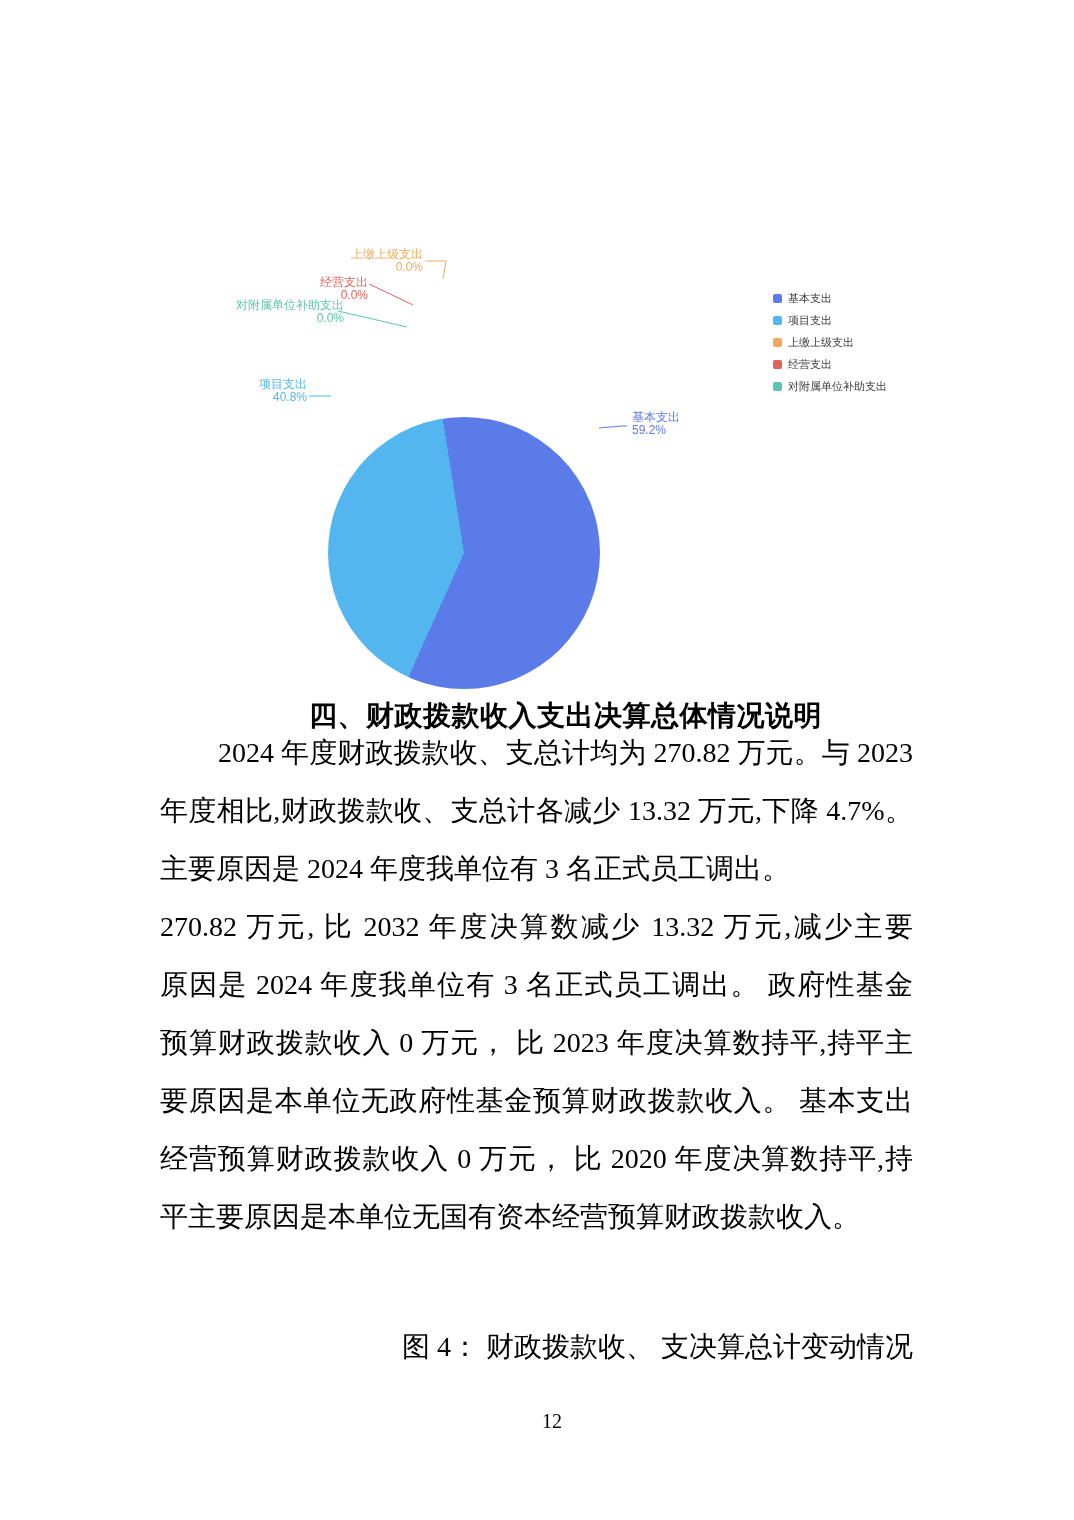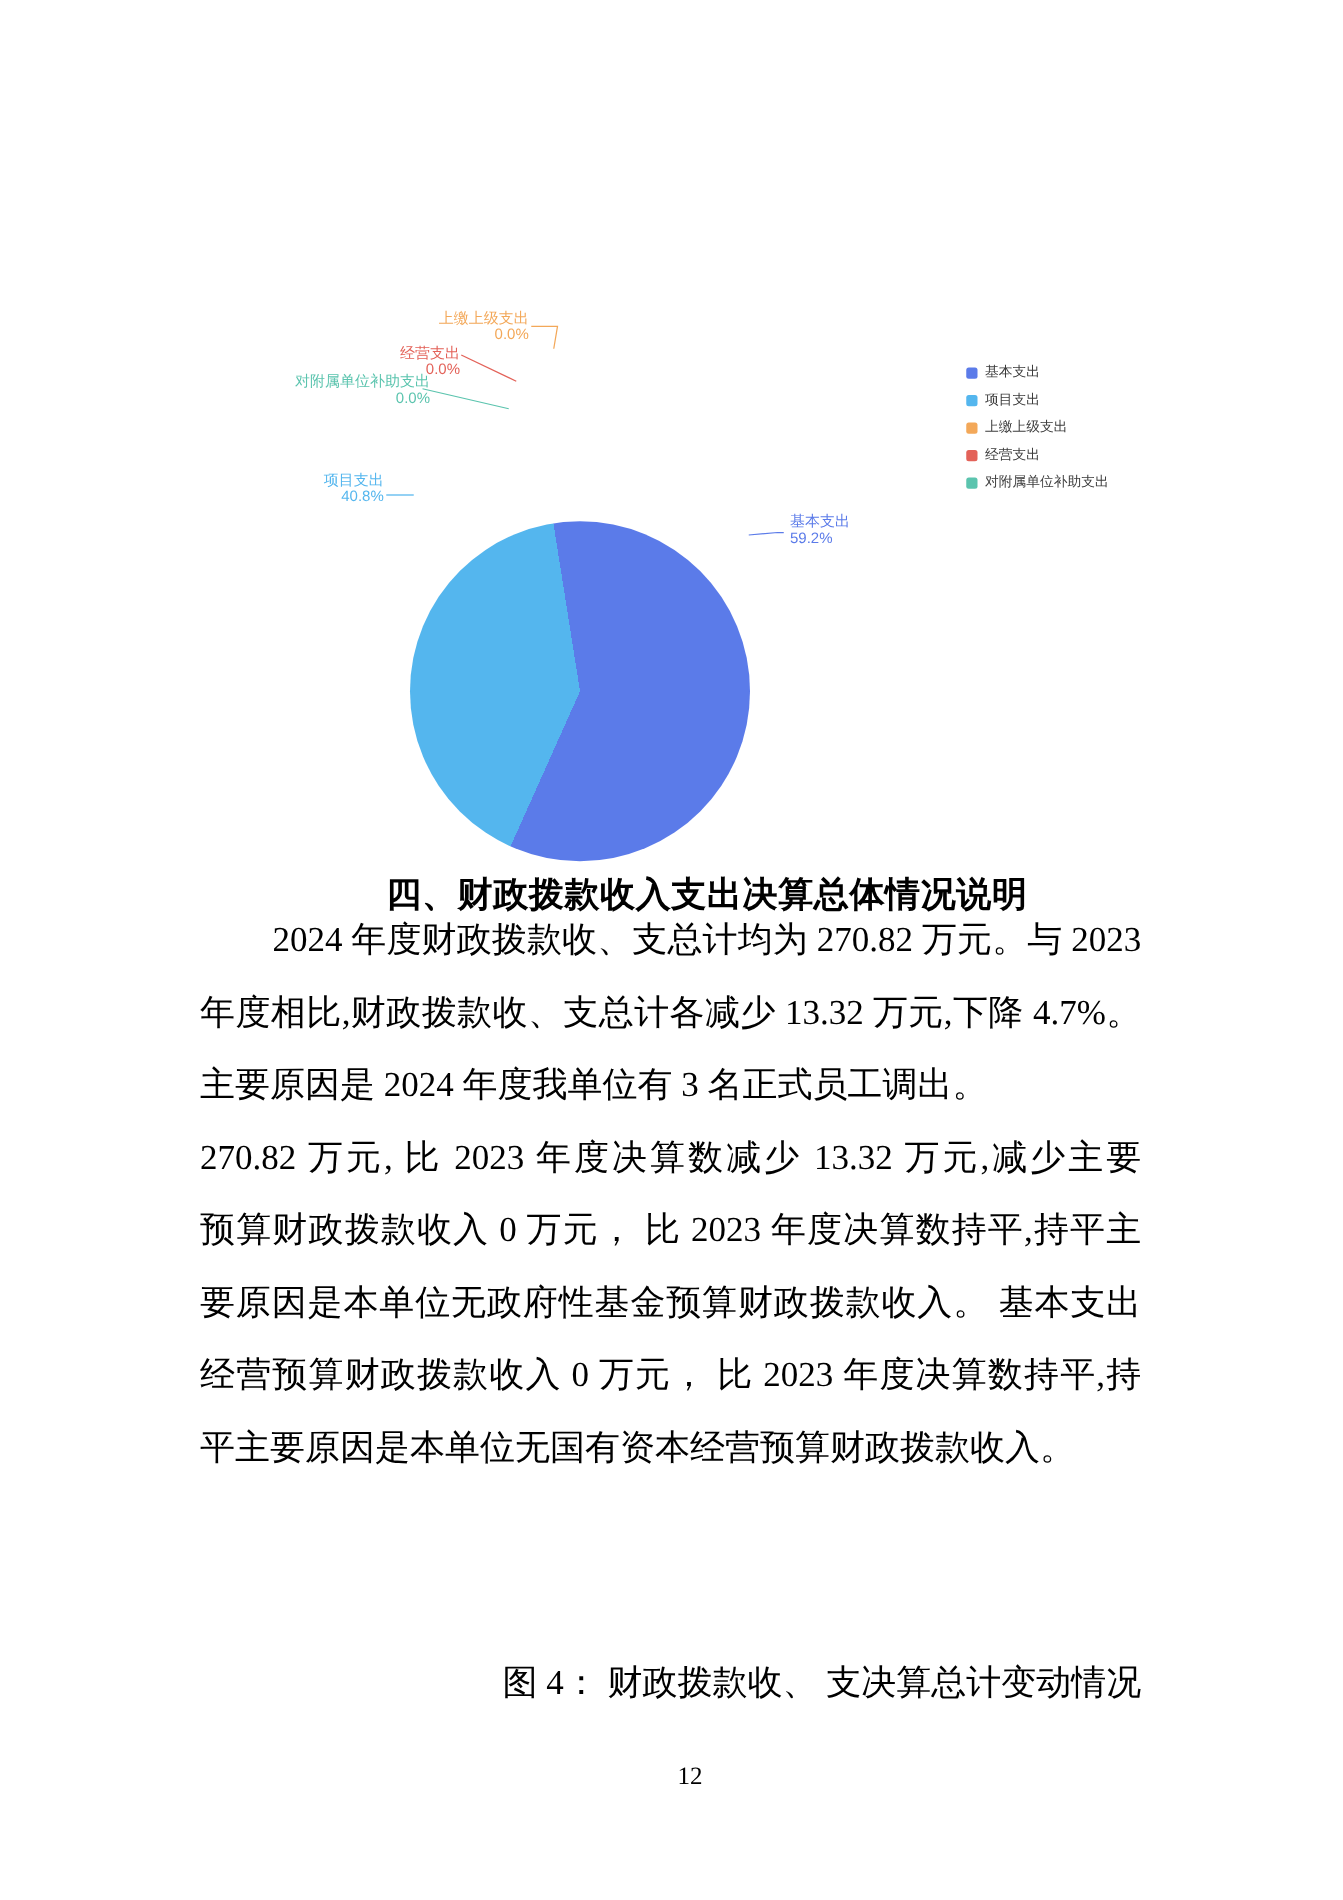--- a/index.html
+++ b/index.html
@@ -93,23 +93,24 @@
       <div>59.2%</div>
     </div>
   </div>
 
   <div class="heading">四、财政拨款收入支出决算总体情况说明</div>
 
   <div class="body-block">
     <div class="bl indent stretch">2024 年度财政拨款收、支总计均为 270.82 万元。与 2023</div>
     <div class="bl stretch">年度相比,财政拨款收、支总计各减少 13.32 万元,下降 4.7%。</div>
     <div class="bl">主要原因是 2024 年度我单位有 3 名正式员工调出。</div>
-    <div class="bl stretch">270.82 万元, 比 2023 年度决算数减少 13.32 万元,减少主要</div>
+    <div class="bl stretch">270.82 万元, 比 2032 年度决算数减少 13.32 万元,减少主要</div>
+    <div class="bl stretch">原因是 2024 年度我单位有 3 名正式员工调出。 政府性基金</div>
     <div class="bl stretch">预算财政拨款收入 0 万元， 比 2023 年度决算数持平,持平主</div>
     <div class="bl stretch">要原因是本单位无政府性基金预算财政拨款收入。 基本支出</div>
-    <div class="bl stretch">经营预算财政拨款收入 0 万元， 比 2023 年度决算数持平,持</div>
+    <div class="bl stretch">经营预算财政拨款收入 0 万元， 比 2020 年度决算数持平,持</div>
     <div class="bl">平主要原因是本单位无国有资本经营预算财政拨款收入。</div>
   </div>
 
   <div class="caption">图 4： 财政拨款收、 支决算总计变动情况</div>
 
   <div class="page-number">12</div>
 </div>
 
 </body></html>

